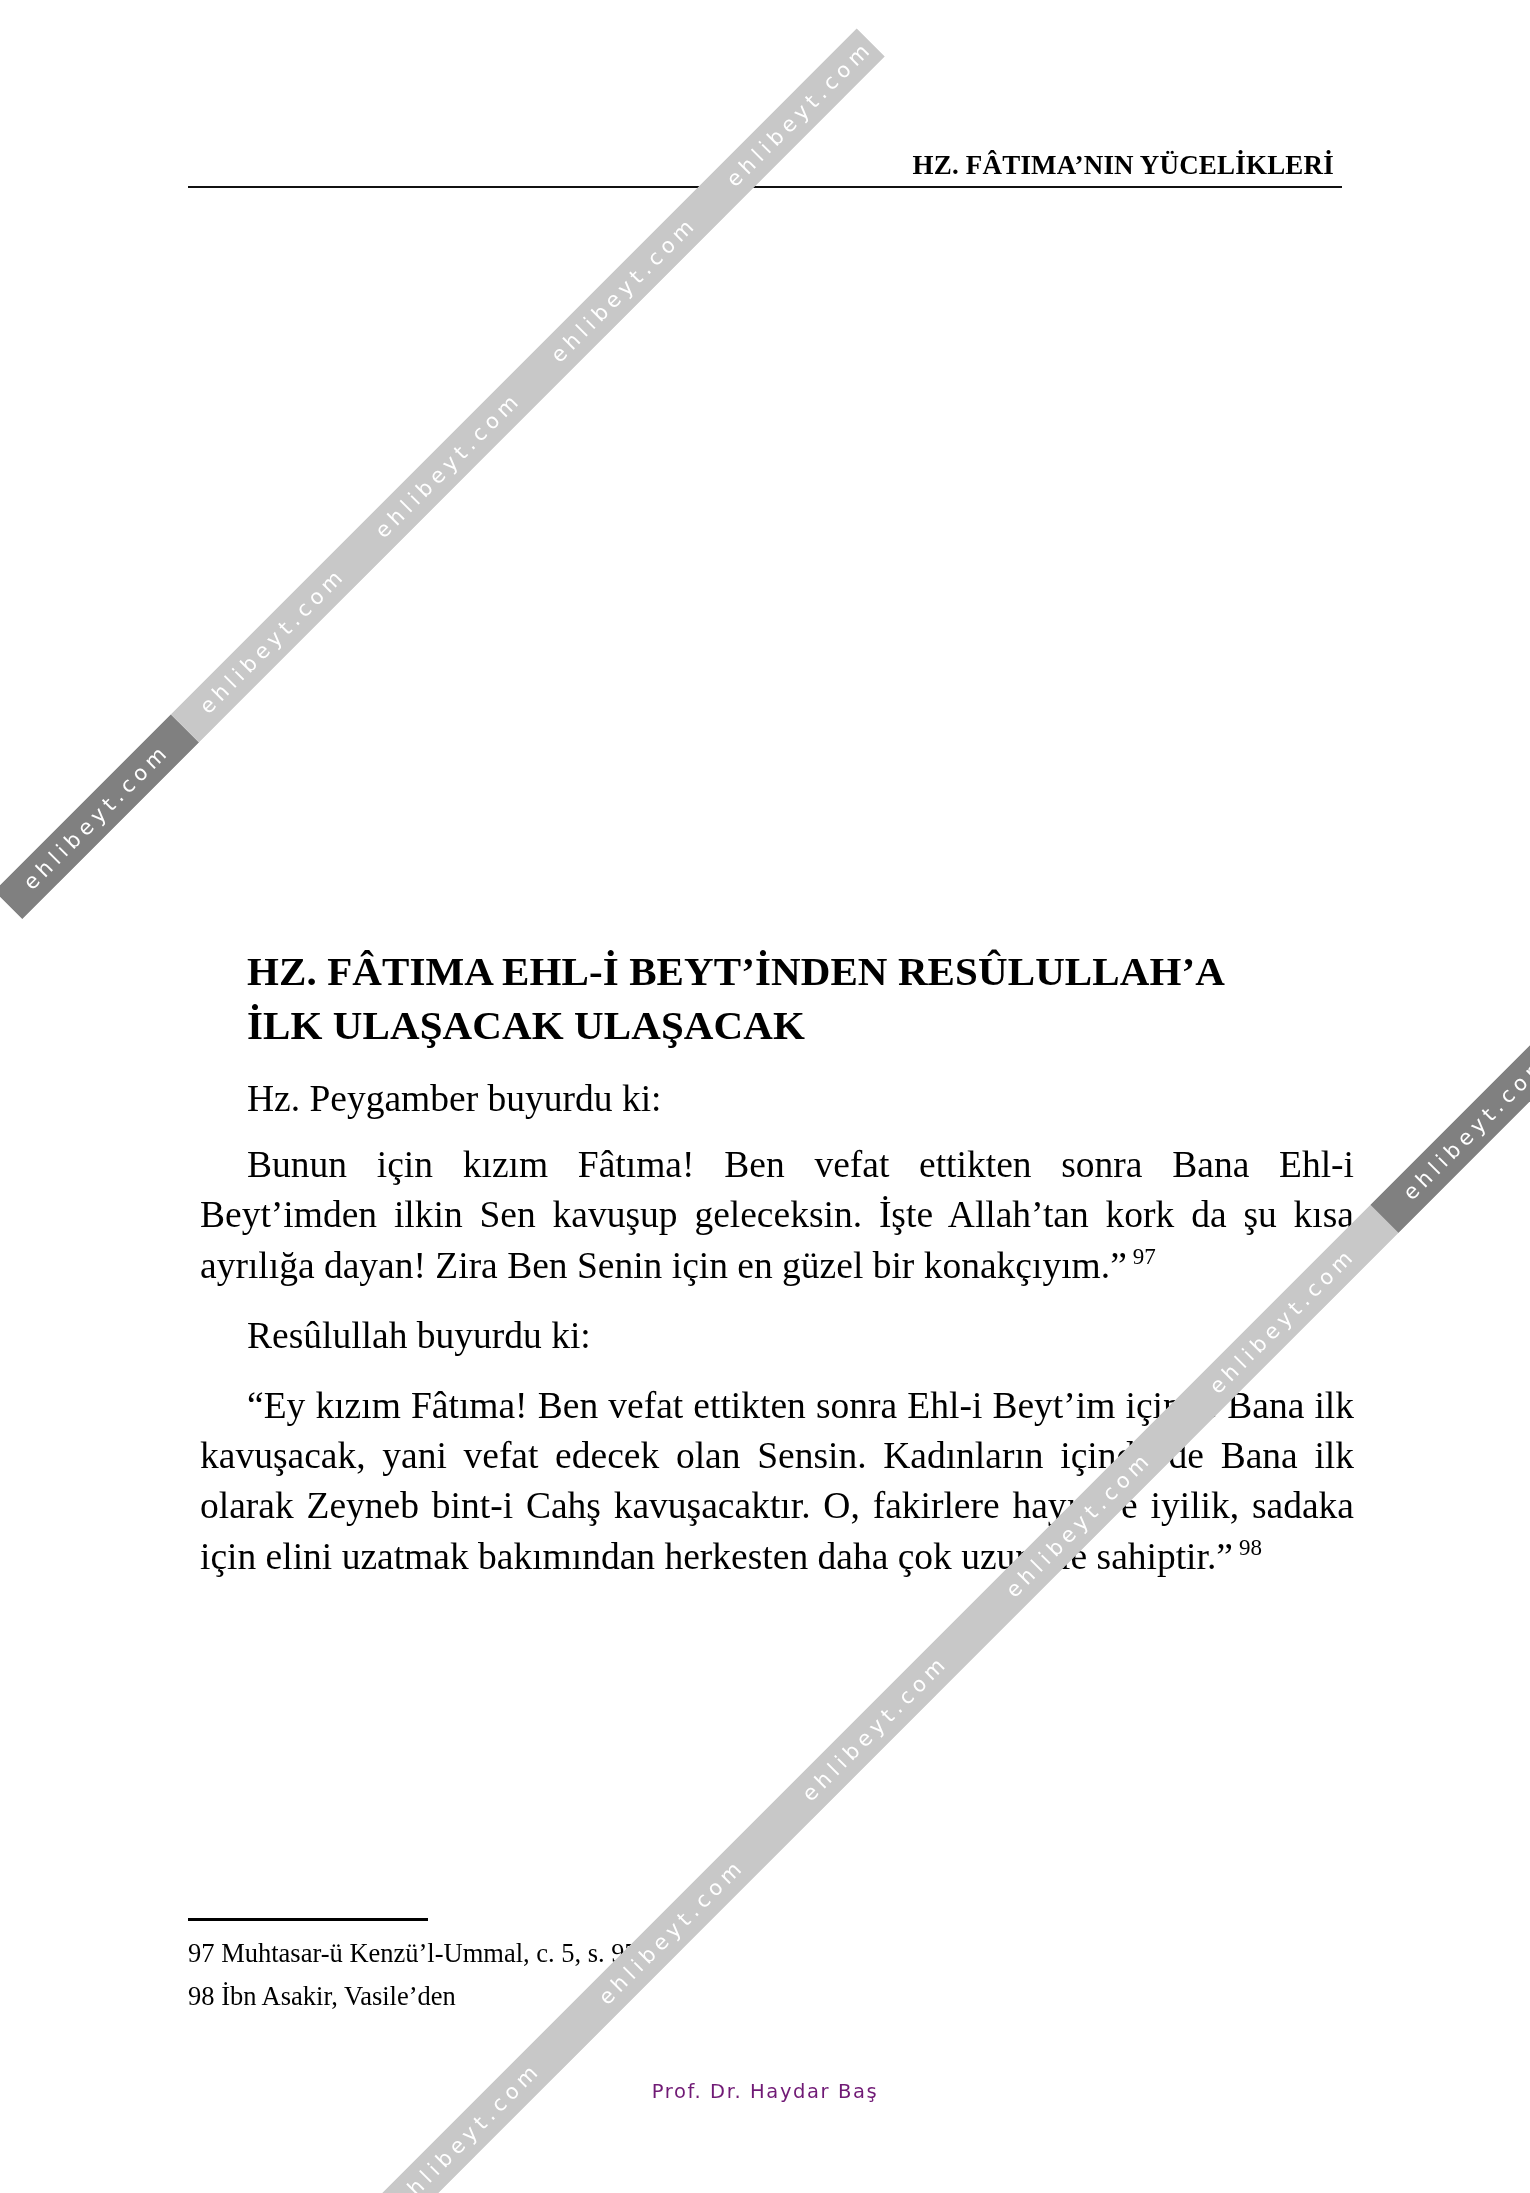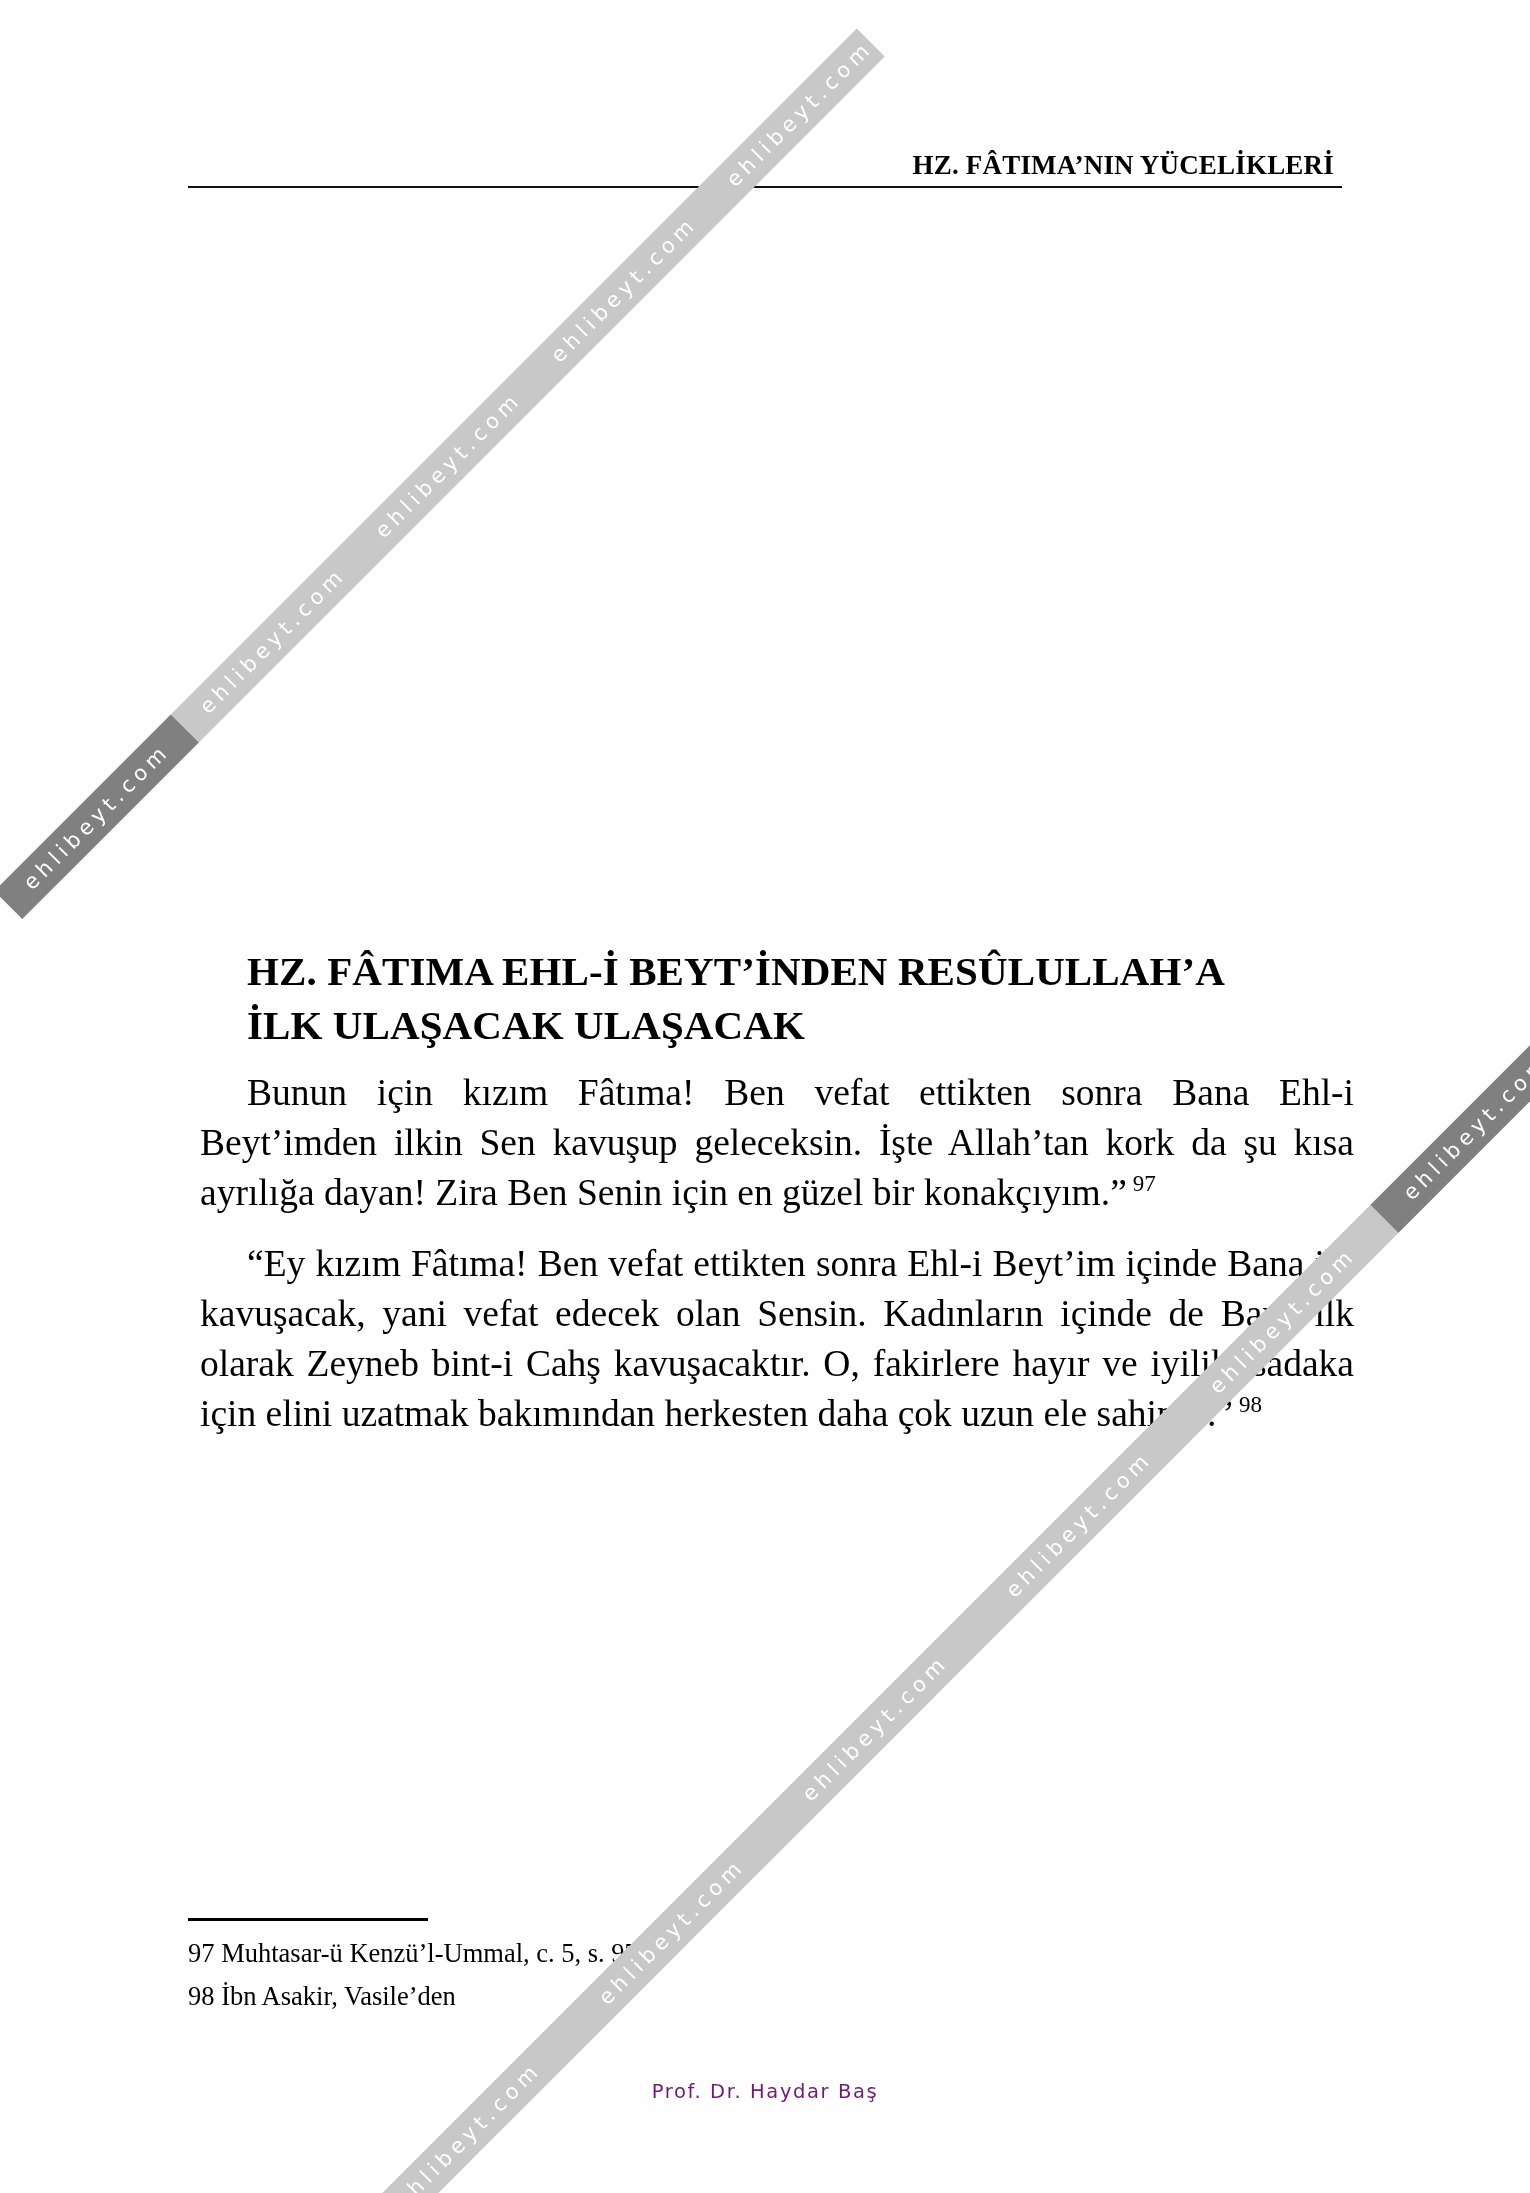--- a/index.html
+++ b/index.html
@@ -75,24 +75,26 @@
 
   <div class="running-header">HZ. FÂTIMA’NIN YÜCELİKLERİ</div>
   <div class="header-rule"></div>
 
   <div class="content">
     <h2 class="section-title">
       <span>HZ. FÂTIMA EHL-İ BEYT’İNDEN RESÛLULLAH’A</span>
       <span>İLK ULAŞACAK ULAŞACAK</span>
     </h2>
 
+    <p class="para p-intro1"><span>Hz. Peygamber buyurdu ki:</span></p>
 
 
     <p class="para p-quote1b"><span>Bunun için kızım Fâtıma! Ben vefat ettikten sonra Bana Ehl-i Beyt’imden ilkin Sen kavuşup geleceksin. İşte Allah’tan kork da şu kısa ayrılığa dayan! Zira Ben Senin için en güzel bir konakçıyım.”</span><sup class="fn">97</sup></p>
 
+    <p class="para p-intro2"><span>Resûlullah buyurdu ki:</span></p>
 
     <p class="para p-quote2"><span>“Ey kızım Fâtıma! Ben vefat ettikten sonra Ehl-i Beyt’im için­de Bana ilk kavuşacak, yani vefat edecek olan Sensin. Kadınların içinde de Bana ilk olarak Zeyneb bint-i Cahş kavuşacaktır. O, fakir­lere hayır ve iyilik, sadaka için elini uzatmak bakımından herkesten daha çok uzun ele sahiptir.”</span><sup class="fn">98</sup></p>
   </div>
 
   <div class="footnote-rule"></div>
   <div class="footnotes">
     <p class="footnote">97 Muhtasar-ü Kenzü’l-Ummal, c. 5, s. 97</p>
     <p class="footnote">98 İbn Asakir, Vasile’den</p>
   </div>
 

